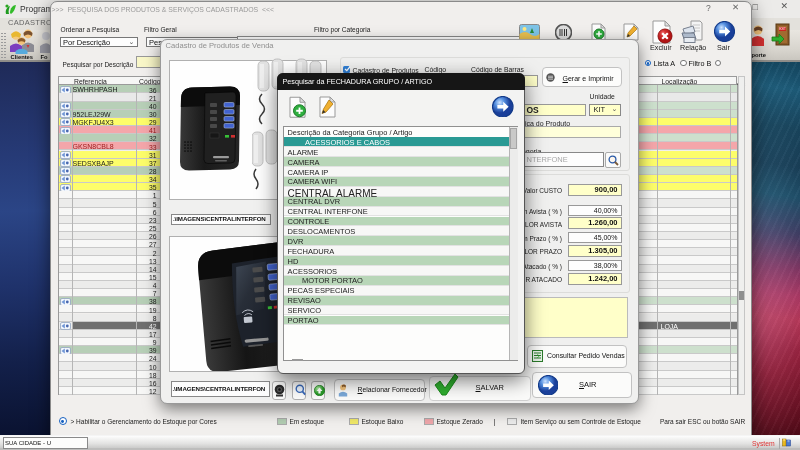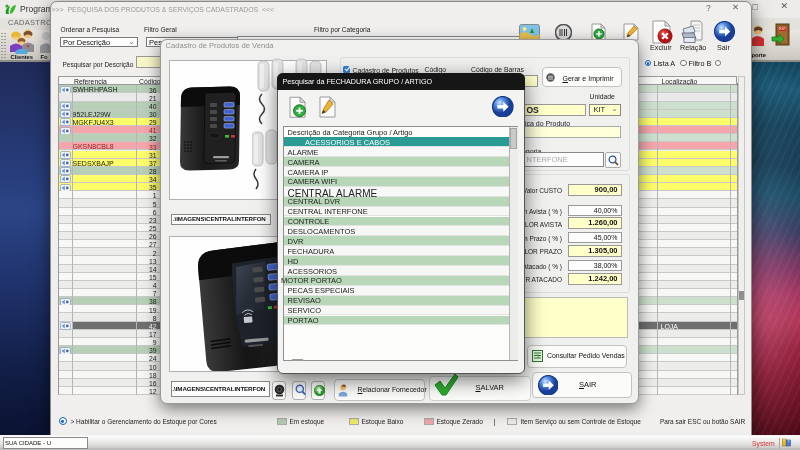--- a/index.html
+++ b/index.html
@@ -729,21 +729,21 @@
 <div style="position:absolute;left:287.5px;top:227.90000000000003px;font-size:7.5px;color:#222;white-space:nowrap;line-height:1.1;">DESLOCAMENTOS</div>
 <div style="position:absolute;left:283.5px;top:236.3px;width:225px;height:9.9px;background:#b8d6b8;border-bottom:0.5px solid #e2e2e2;"></div>
 <div style="position:absolute;left:287.5px;top:237.8px;font-size:7.5px;color:#222;white-space:nowrap;line-height:1.1;">DVR</div>
 <div style="position:absolute;left:283.5px;top:246.20000000000002px;width:225px;height:9.9px;background:#f7f7f6;border-bottom:0.5px solid #e2e2e2;"></div>
 <div style="position:absolute;left:287.5px;top:247.70000000000002px;font-size:7.5px;color:#222;white-space:nowrap;line-height:1.1;">FECHADURA</div>
 <div style="position:absolute;left:283.5px;top:256.1px;width:225px;height:9.9px;background:#b8d6b8;border-bottom:0.5px solid #e2e2e2;"></div>
 <div style="position:absolute;left:287.5px;top:257.6px;font-size:7.5px;color:#222;white-space:nowrap;line-height:1.1;">HD</div>
 <div style="position:absolute;left:283.5px;top:266.0px;width:225px;height:9.9px;background:#f7f7f6;border-bottom:0.5px solid #e2e2e2;"></div>
 <div style="position:absolute;left:287.5px;top:267.5px;font-size:7.5px;color:#222;white-space:nowrap;line-height:1.1;">ACESSORIOS</div>
 <div style="position:absolute;left:283.5px;top:275.9px;width:225px;height:9.9px;background:#b8d6b8;border-bottom:0.5px solid #e2e2e2;"></div>
-<div style="position:absolute;left:281px;top:277.4px;font-size:7.5px;color:#222;white-space:nowrap;line-height:1.1;">MOTOR PORTAO</div>
+<div style="position:absolute;left:302px;top:277.4px;font-size:7.5px;color:#222;white-space:nowrap;line-height:1.1;">MOTOR PORTAO</div>
 <div style="position:absolute;left:283.5px;top:285.8px;width:225px;height:9.9px;background:#f7f7f6;border-bottom:0.5px solid #e2e2e2;"></div>
 <div style="position:absolute;left:287.5px;top:287.3px;font-size:7.5px;color:#222;white-space:nowrap;line-height:1.1;">PECAS ESPECIAIS</div>
 <div style="position:absolute;left:283.5px;top:295.70000000000005px;width:225px;height:9.9px;background:#b8d6b8;border-bottom:0.5px solid #e2e2e2;"></div>
 <div style="position:absolute;left:287.5px;top:297.20000000000005px;font-size:7.5px;color:#222;white-space:nowrap;line-height:1.1;">REVISAO</div>
 <div style="position:absolute;left:283.5px;top:305.6px;width:225px;height:9.9px;background:#f7f7f6;border-bottom:0.5px solid #e2e2e2;"></div>
 <div style="position:absolute;left:287.5px;top:307.1px;font-size:7.5px;color:#222;white-space:nowrap;line-height:1.1;">SERVICO</div>
 <div style="position:absolute;left:283.5px;top:315.5px;width:225px;height:9.9px;background:#b8d6b8;border-bottom:0.5px solid #e2e2e2;"></div>
 <div style="position:absolute;left:287.5px;top:317.0px;font-size:7.5px;color:#222;white-space:nowrap;line-height:1.1;">PORTAO</div>
 <div style="position:absolute;left:508.5px;top:126.8px;width:9px;height:233.5px;background:#ececeb;border-left:1px solid #b5b5b5;"></div>
 <div style="position:absolute;left:509.5px;top:128px;width:7px;height:21px;background:#c9c9c8;border:1px solid #a5a5a5;"></div>

